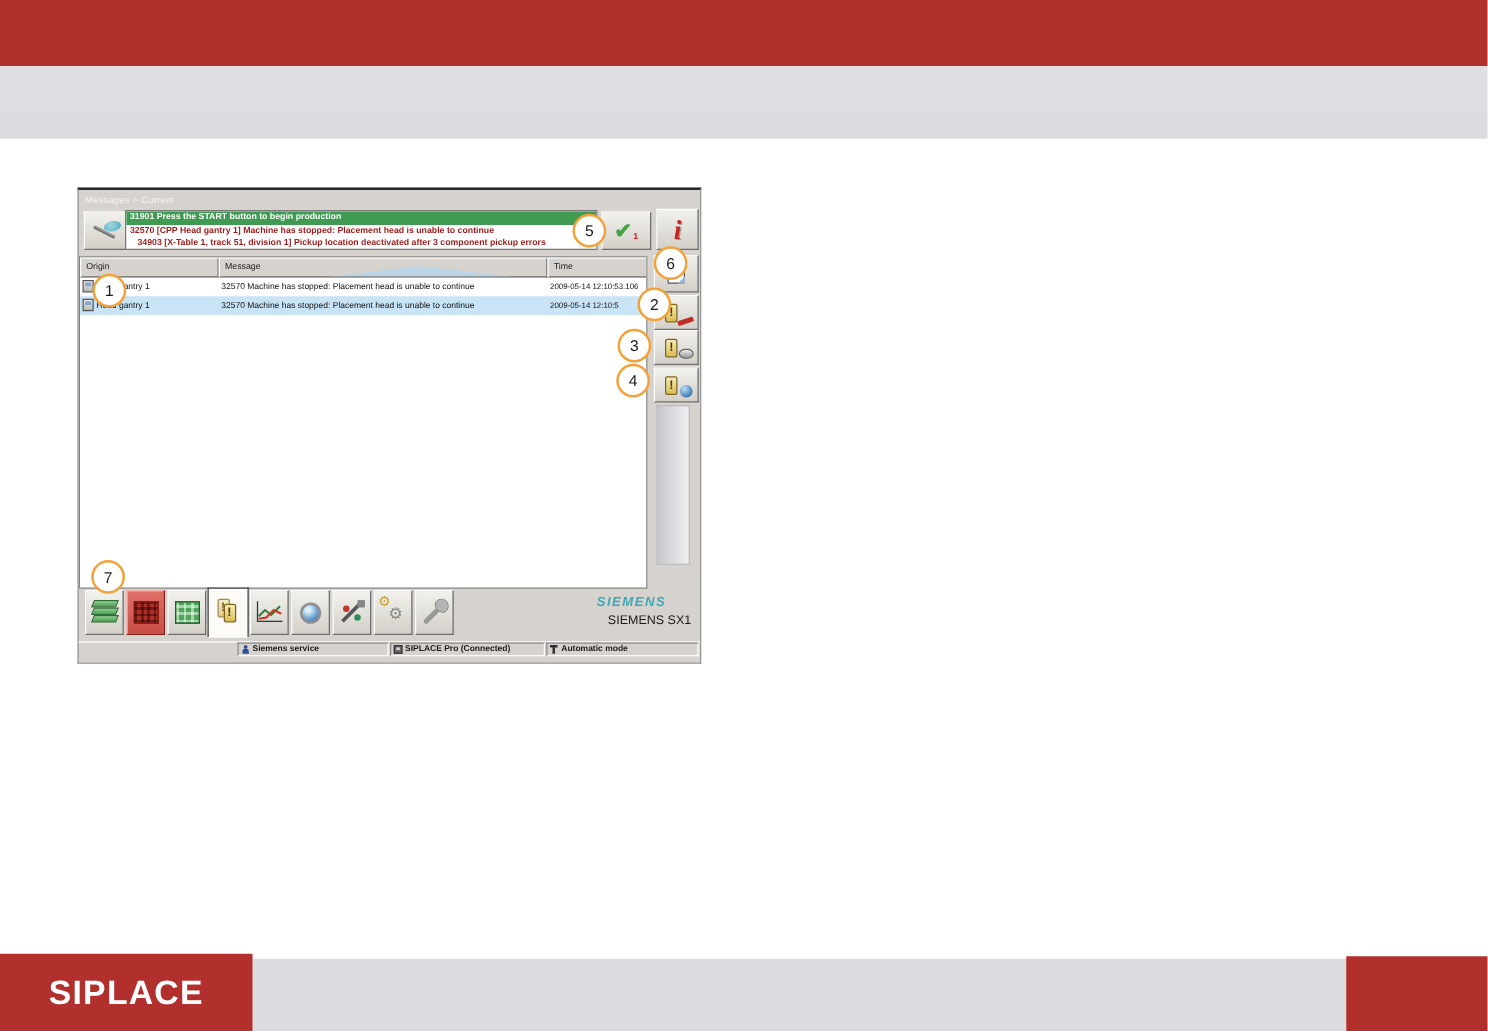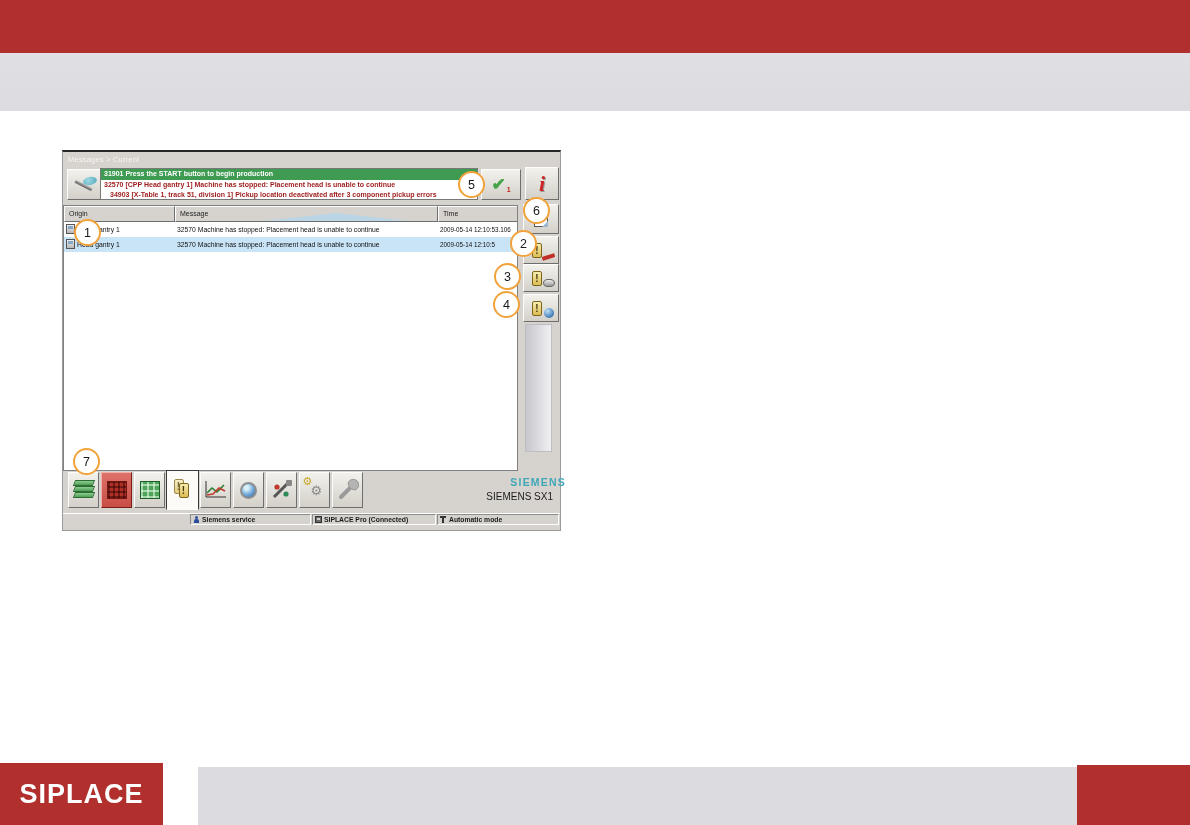--- a/index.html
+++ b/index.html
@@ -6,21 +6,21 @@
   html,body { width:1190px; height:825px; background:#fff; overflow:hidden;
               font-family:"Liberation Sans", sans-serif; }
   .abs { position:absolute; }
 
   
   .bar-top { left:0; top:0; width:1190px; height:53px; background:#B1302D; }
   .bar-sub { left:0; top:53px; width:1190px; height:58px;
              background:linear-gradient(#E0E0E4,#DCDCE0); }
 
   .footer-gray { left:198px; top:767px; width:879px; height:58px; background:#DCDCE0; }
-  .footer-red-left { left:0; top:763px; width:163px; height:62px; background:#B1302D;
+  .footer-red-left { left:0; top:763px; width:202px; height:62px; background:#B1302D;
                      display:flex; align-items:center; justify-content:center; }
   .footer-red-right { left:1077px; top:765px; width:113px; height:60px; background:#B1302D; }
   .footer-logo { color:#fff; font-weight:bold; font-size:27px; letter-spacing:1px; }
 
   
   .window { left:62px; top:150px; width:499px; height:381px;
             background:#D6D3CE; border:1px solid #9a9a9a; border-top:2px solid #262626; }
   .win-inner { position:relative; width:100%; height:100%; }
 
   .breadcrumb { left:5px; top:3px; font-size:7.5px; color:#F4F4F2; letter-spacing:.2px; }
@@ -250,21 +250,21 @@
         <span class="g2">⚙</span>
       </span>
     </div>
     <div class="abs btn3d tab" style="left:269px;">
       <svg width="22" height="22" viewBox="0 0 22 22">
         <path d="M4 18 L12 10" stroke="#9a9a9a" stroke-width="4" stroke-linecap="round"></path>
         <path d="M11 4 a5.5 5.5 0 1 1 7 7 l-4 -1 -2 -2 z" fill="#b4b4b4" stroke="#777" stroke-width="0.6"></path>
       </svg>
     </div>
 
-    <div class="abs brand-siemens" style="left:393px; top:324px; width:110px; text-align:right;">SIEMENS</div>
+    <div class="abs brand-siemens" style="left:360px; top:324px; width:110px; text-align:right;font-style:italic;">SIEMENS</div>
     <div class="abs brand-model" style="left:380px; top:339px; width:110px; text-align:right;">SIEMENS SX1</div>
 
     <div class="abs statusline"></div>
     <div class="abs seg" style="left:127px; width:121px;">
       <span class="seg-ic i-person"></span>
       <span>Siemens service</span>
     </div>
     <div class="abs seg" style="left:249px; width:124px;">
       <span class="seg-ic i-station"></span>
       <span>SIPLACE Pro (Connected)</span>

